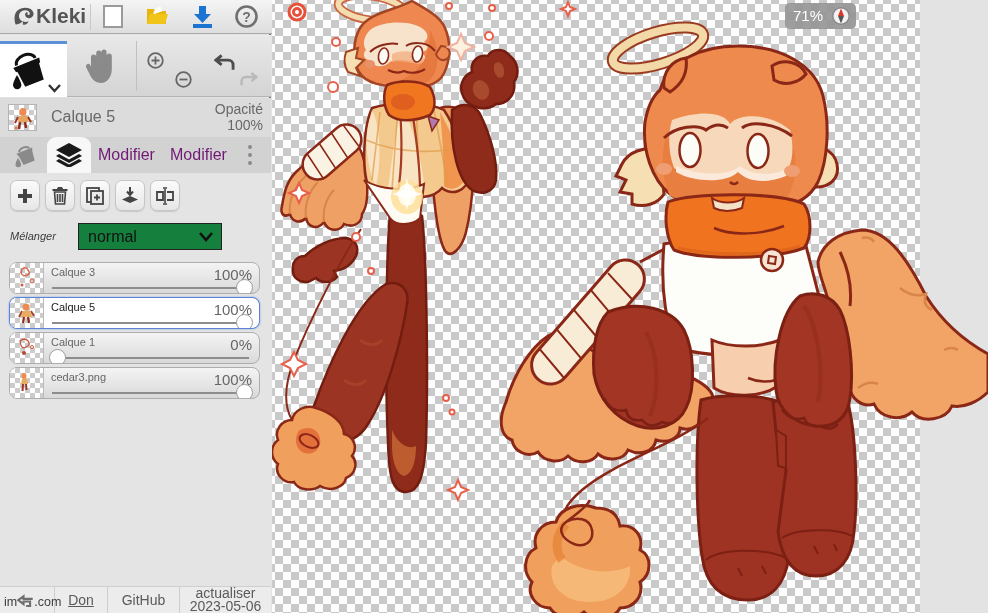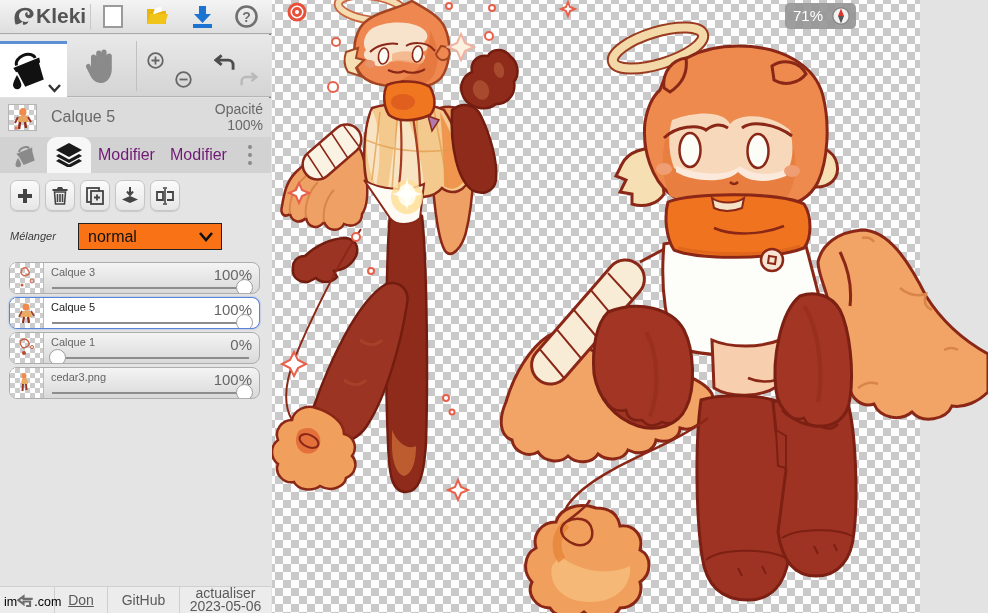--- a/index.html
+++ b/index.html
@@ -32,40 +32,40 @@
 .tabtxt { position:absolute; top:9px; font-size:16px; color:#701a75; }
 #dots3 { position:absolute; left:246px; top:5px; }
 
 #panelmain { position:absolute; left:0; top:173px; width:271px; height:413px; background:#e4e4e4; }
 .abtn { position:absolute; top:7px; width:30px; height:31px; background:linear-gradient(#fbfbfb,#e6e6e6);
   border:1px solid #c6c6c6; border-radius:7px; box-shadow:0 1px 1px rgba(0,0,0,.12); }
 .abtn svg { position:absolute; left:50%; top:50%; transform:translate(-50%,-50%); }
 
 #blendrow { position:absolute; left:0; top:44px; width:271px; height:36px; }
 #blendlbl { position:absolute; left:10px; top:13px; font-size:11px; color:#3c3c3c;font-style:italic; }
-#blendsel { position:absolute; left:78px; top:6px; width:144px; height:27px; background:#f97316; border:1px solid #222; }
+#blendsel { position:absolute; left:78px; top:6px; width:144px; height:27px; background:#15803d; border:1px solid #222; }
 #blendsel span { position:absolute; left:9px; top:4px; font-size:16px; color:#111; }
 
 #layerlist { position:absolute; left:0; top:86px; width:271px; }
 .litem { position:absolute; left:9px; width:251px; height:32px; border:1px solid #adadad; border-radius:8px;
   background:linear-gradient(#f4f4f4,#d9d9d9); overflow:hidden; }
 .litem.sel { background:#fff; border:1px solid #5b84d8; box-shadow:0 0 2px #7aa0e0; }
 .lthumb { position:absolute; left:0; top:0; width:34px; height:30px; border-right:1px solid #bbb;
   background:#fff; background-image:conic-gradient(#ccc 90deg,#fff 90deg 180deg,#ccc 180deg 270deg,#fff 270deg); background-size:10px 10px; }
 .lname { position:absolute; left:41px; top:3px; font-size:11px; color:#666; }
 .litem.sel .lname { color:#1a1a1a; }
 .lpct { position:absolute; right:7px; top:3px; font-size:15px; color:#666; }
 .ltrack { position:absolute; left:42px; right:10px; top:24px; height:2px; background:#8d8d8d; }
 .lknob { position:absolute; top:16px; width:17px; height:17px; border-radius:50%; background:#fff; border:1px solid #9a9a9a; }
 
 #footer { position:absolute; left:0; top:586px; width:271px; height:27px; background:#ececec; border-top:1px solid #cfcfcf; display:flex; }
 #footer div { border-right:1px solid #cfcfcf; font-size:14px; color:#5a5a5a; text-align:center; display:flex; align-items:center; justify-content:center; }
 #f1 { width:55px; } #f2 { width:53px;text-decoration:underline; } #f3 { width:72px; } #f4 { width:91px; font-size:12px; line-height:13px; border-right:none !important; }
 
-#wm { position:absolute; left:4px; top:594px; font-size:12.5px; color:#000000; z-index:50; }
+#wm { position:absolute; left:4px; top:594px; font-size:12.5px; color:#404040; z-index:50; }
 
 
 #canvas { position:absolute; left:272px; top:0; width:648px; height:613px;
   background:#fff;
   background-image:conic-gradient(#c9c9c9 90deg,#fdfdfd 90deg 180deg,#c9c9c9 180deg 270deg,#fdfdfd 270deg);
   background-size:16px 16px; background-position:3px 4px; }
 #art { position:absolute; left:0; top:0; }
 #zoombadge { position:absolute; left:513px; top:3px; width:71px; height:26px; background:rgba(150,150,150,.92);
   border-radius:5px; color:#fff; font-size:15px; }
 #zoombadge span { position:absolute; left:8px; top:4px; }

